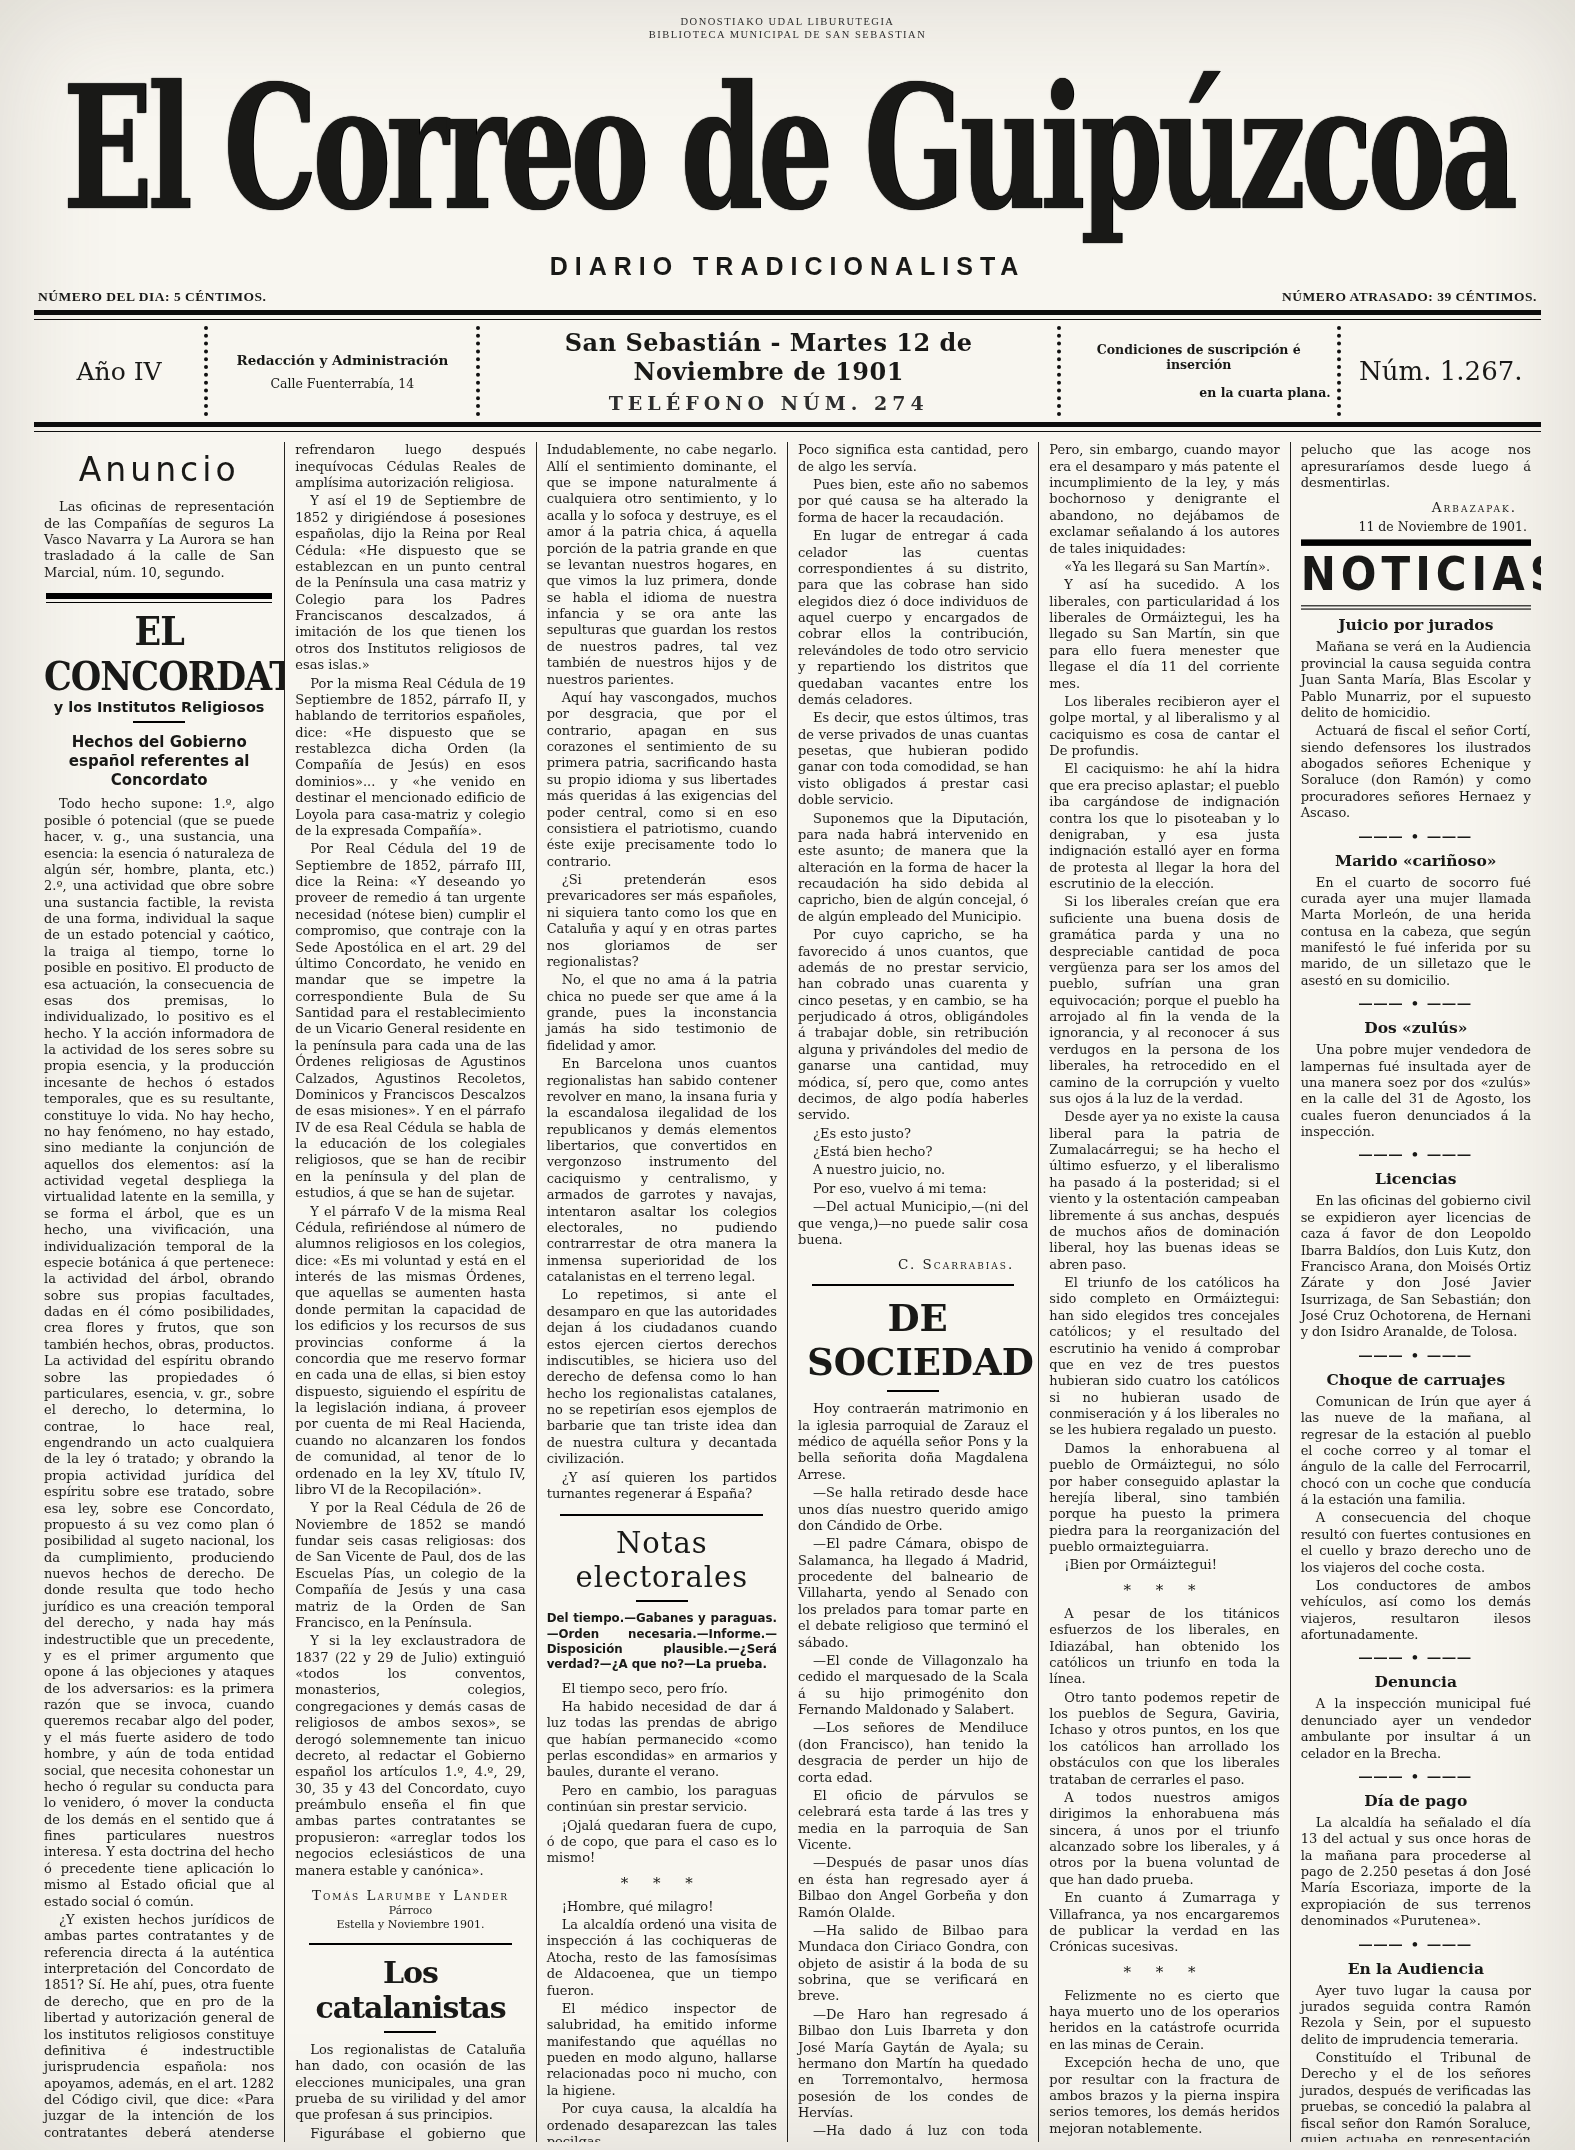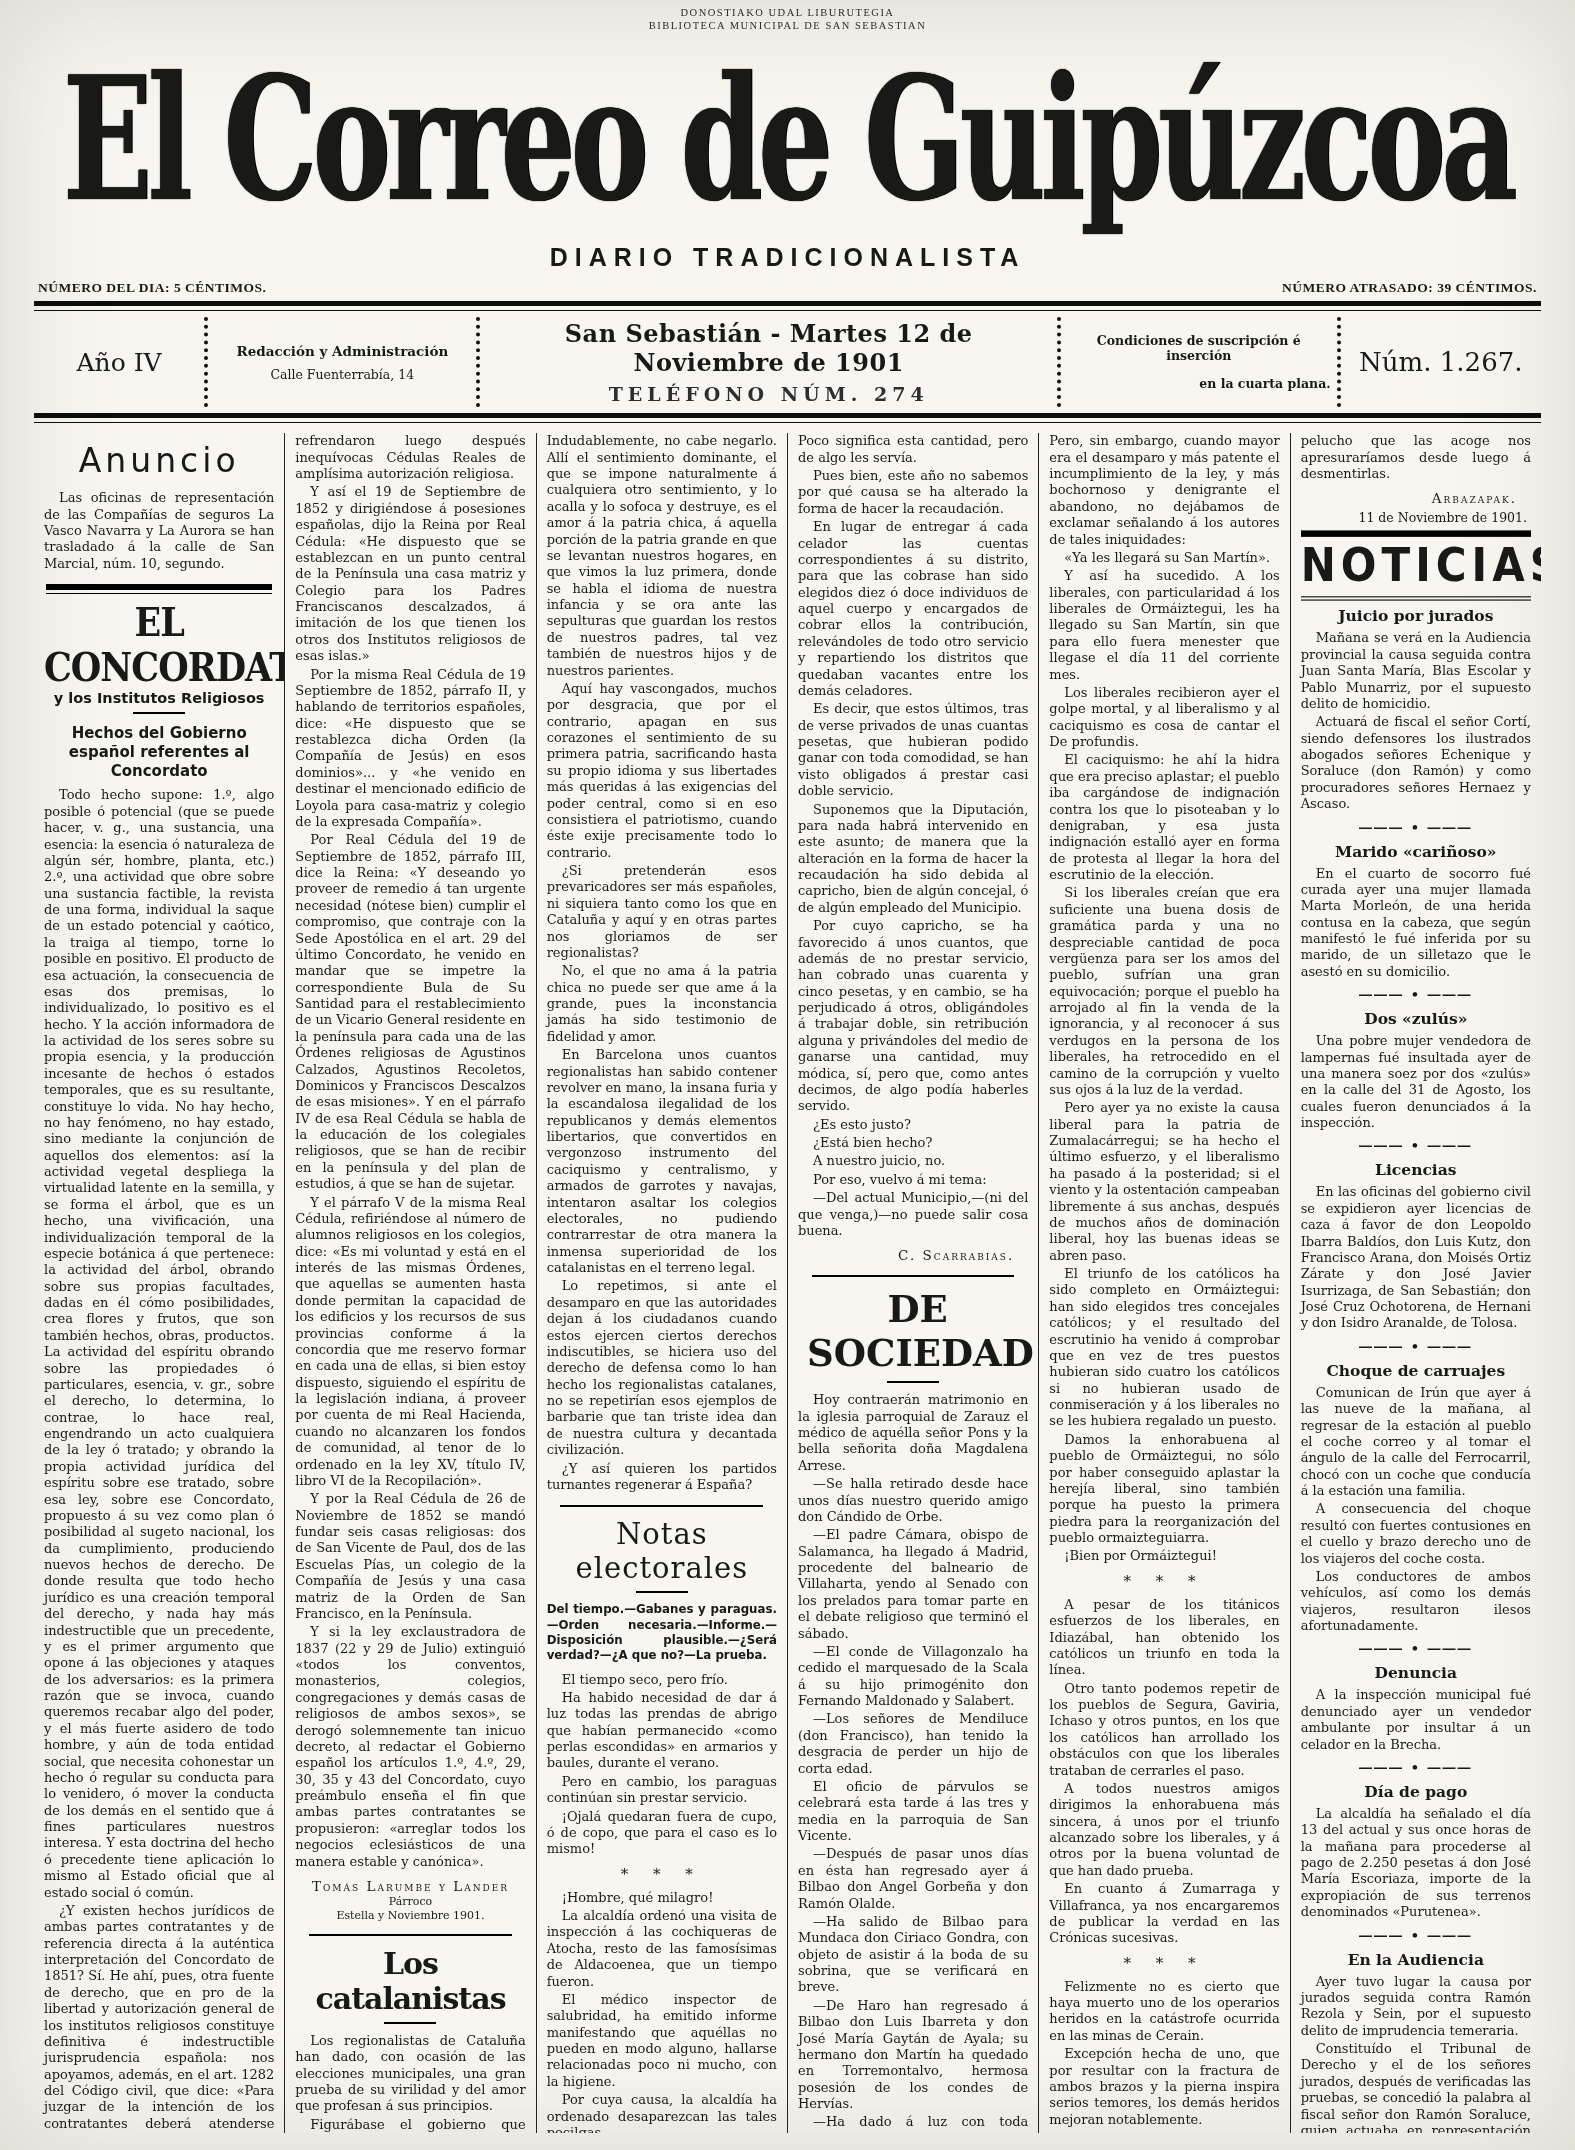--- a/index.html
+++ b/index.html
@@ -1,19 +1,19 @@
 <!DOCTYPE html>
 <html><head>
 <meta charset="utf-8">
 <style>
   html,body{margin:0;padding:0;background:#c9c6bf;}
   .page{width:1575px;height:2150px;background:#f8f6f0;color:#191917;position:relative;
         overflow:hidden;margin:0 auto;font-family:"DejaVu Serif", serif;
         box-shadow:inset 0 0 120px rgba(90,80,60,.18);}
-  .inner{padding:6px 34px 0 34px;}
+  .inner{padding:15px 34px 0 34px;}
 
   
   .stamp{text-align:center;font-family:"Liberation Serif", serif;font-size:10.5px;
          letter-spacing:1.5px;color:#2c2c2c;line-height:1.25;}
   .masthead{height:205px;display:flex;align-items:center;justify-content:center;margin-top:4px;}
   .masthead span{display:inline-block;font-family:"DejaVu Serif", serif;font-weight:bold;
          font-size:118px;letter-spacing:-5px;transform:scaleY(1.45);transform-origin:center;
          white-space:nowrap;text-shadow:0 0 1px #000,1px 0 0 #000;}
   .subtitle{text-align:center;font-family:"Liberation Sans", sans-serif;font-weight:bold;
          font-size:25px;letter-spacing:7px;margin-top:2px;}
@@ -193,21 +193,21 @@
         <p class="para">—De Haro han regresado á Bilbao don Luis Ibarreta y don José María Gaytán de Ayala; su hermano don Martín ha quedado en Torremontalvo, hermosa posesión de los condes de Hervías.</p>
         <p class="para">—Ha dado á luz con toda felicidad la esposa de D. Ignacio Usain. Nuestra enhorabuena.</p>
       </div>
       <div class="col">
         <p class="para noind">Pero, sin embargo, cuando mayor era el desamparo y más patente el incumplimiento de la ley, y más bochornoso y denigrante el abandono, no dejábamos de exclamar señalando á los autores de tales iniquidades:</p>
         <p class="para">«Ya les llegará su San Martín».</p>
         <p class="para">Y así ha sucedido. A los liberales, con particularidad á los liberales de Ormáiztegui, les ha llegado su San Martín, sin que para ello fuera menester que llegase el día 11 del corriente mes.</p>
         <p class="para">Los liberales recibieron ayer el golpe mortal, y al liberalismo y al caciquismo es cosa de cantar el De profundis.</p>
         <p class="para">El caciquismo: he ahí la hidra que era preciso aplastar; el pueblo iba cargándose de indignación contra los que lo pisoteaban y lo denigraban, y esa justa indignación estalló ayer en forma de protesta al llegar la hora del escrutinio de la elección.</p>
         <p class="para">Si los liberales creían que era suficiente una buena dosis de gramática parda y una no despreciable cantidad de poca vergüenza para ser los amos del pueblo, sufrían una gran equivocación; porque el pueblo ha arrojado al fin la venda de la ignorancia, y al reconocer á sus verdugos en la persona de los liberales, ha retrocedido en el camino de la corrupción y vuelto sus ojos á la luz de la verdad.</p>
-        <p class="para">Pero ayer ya no existe la causa liberal para la patria de Zumalacárregui; se ha hecho el último esfuerzo, y el liberalismo ha pasado á la posteridad; si el viento y la ostentación campeaban libremente á sus anchas, después de muchos años de dominación liberal, hoy las buenas ideas se abren paso.</p>
+        <p class="para">Desde ayer ya no existe la causa liberal para la patria de Zumalacárregui; se ha hecho el último esfuerzo, y el liberalismo ha pasado á la posteridad; si el viento y la ostentación campeaban libremente á sus anchas, después de muchos años de dominación liberal, hoy las buenas ideas se abren paso.</p>
         <p class="para">El triunfo de los católicos ha sido completo en Ormáiztegui: han sido elegidos tres concejales católicos; y el resultado del escrutinio ha venido á comprobar que en vez de tres puestos hubieran sido cuatro los católicos si no hubieran usado de conmiseración y á los liberales no se les hubiera regalado un puesto.</p>
         <p class="para">Damos la enhorabuena al pueblo de Ormáiztegui, no sólo por haber conseguido aplastar la herejía liberal, sino también porque ha puesto la primera piedra para la reorganización del pueblo ormaizteguiarra.</p>
         <p class="para">¡Bien por Ormáiztegui!</p>
         <div class="stars">*  *  *</div>
         <p class="para">A pesar de los titánicos esfuerzos de los liberales, en Idiazábal, han obtenido los católicos un triunfo en toda la línea.</p>
         <p class="para">Otro tanto podemos repetir de los pueblos de Segura, Gaviria, Ichaso y otros puntos, en los que los católicos han arrollado los obstáculos con que los liberales trataban de cerrarles el paso.</p>
         <p class="para">A todos nuestros amigos dirigimos la enhorabuena más sincera, á unos por el triunfo alcanzado sobre los liberales, y á otros por la buena voluntad de que han dado prueba.</p>
         <p class="para">En cuanto á Zumarraga y Villafranca, ya nos encargaremos de publicar la verdad en las Crónicas sucesivas.</p>
         <div class="stars">*  *  *</div>
         <p class="para">Felizmente no es cierto que haya muerto uno de los operarios heridos en la catástrofe ocurrida en las minas de Cerain.</p>

